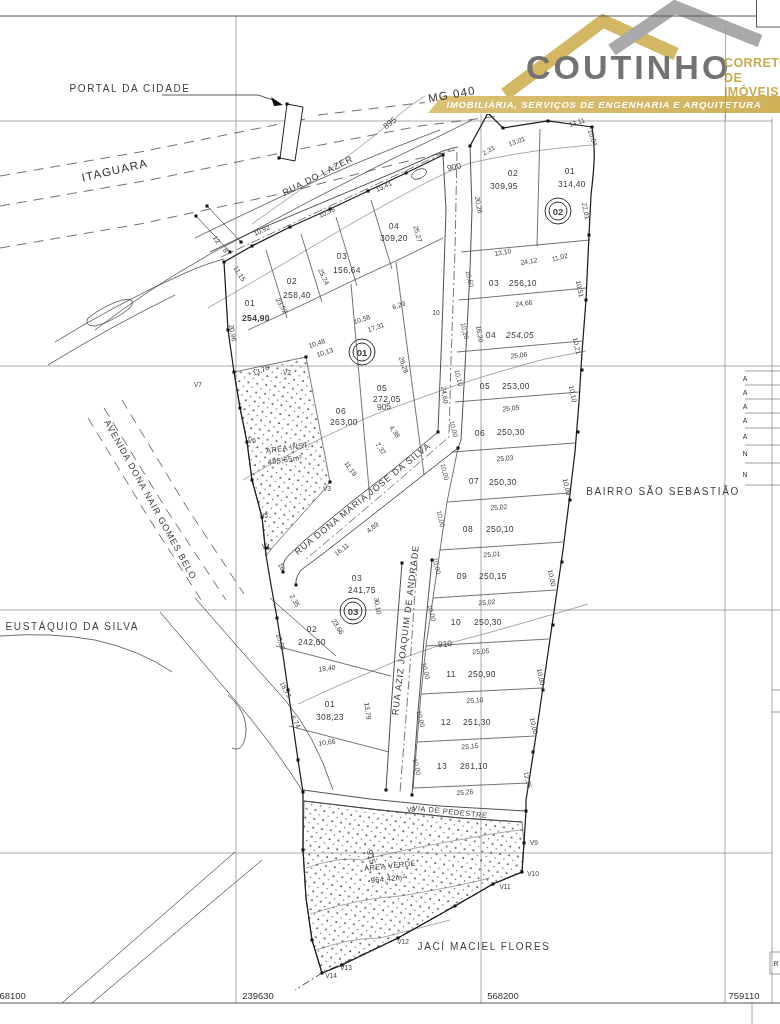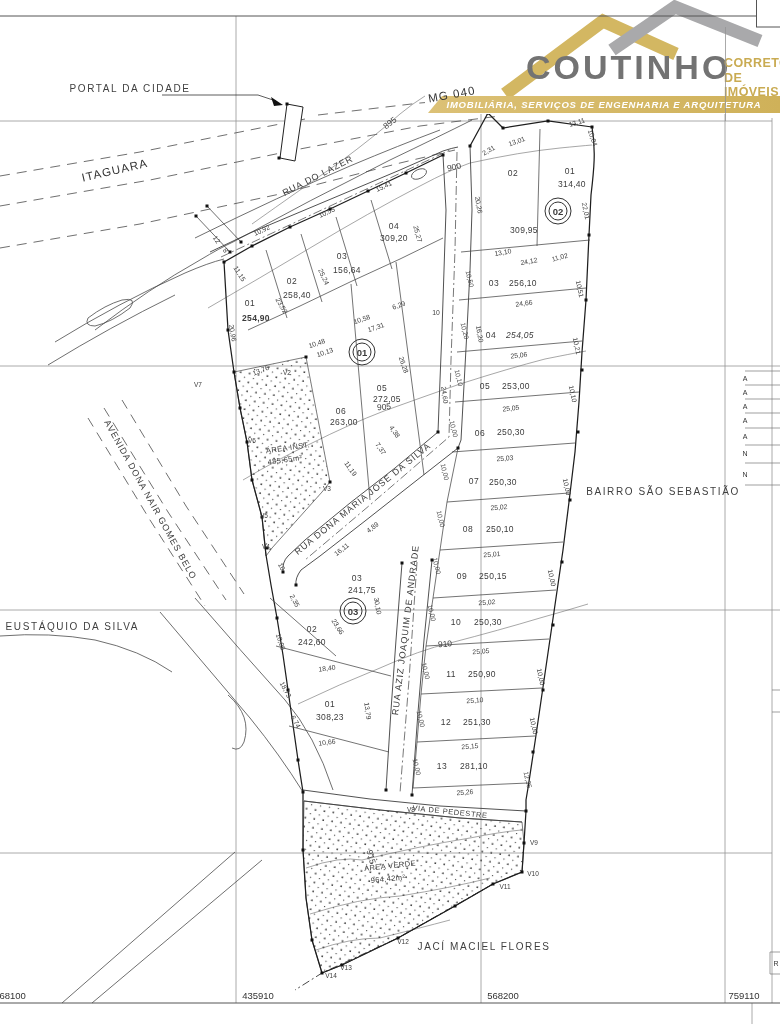--- a/index.html
+++ b/index.html
@@ -197,21 +197,21 @@
       <span class="lb k-lota" style="left: 297px; top: 295px; transform: translate(-50%, -50%) rotate(0deg);">258,40</span>
       <span class="lb k-lotn" style="left: 342px; top: 256px; transform: translate(-50%, -50%) rotate(0deg);">03</span>
       <span class="lb k-lota" style="left: 347px; top: 270px; transform: translate(-50%, -50%) rotate(0deg);">156,64</span>
       <span class="lb k-lotn" style="left: 394px; top: 226px; transform: translate(-50%, -50%) rotate(0deg);">04</span>
       <span class="lb k-lota" style="left: 394px; top: 238px; transform: translate(-50%, -50%) rotate(0deg);">309,20</span>
       <span class="lb k-lotn" style="left: 382px; top: 388px; transform: translate(-50%, -50%) rotate(0deg);">05</span>
       <span class="lb k-lota" style="left: 387px; top: 399px; transform: translate(-50%, -50%) rotate(0deg);">272,05</span>
       <span class="lb k-lotn" style="left: 341px; top: 411px; transform: translate(-50%, -50%) rotate(0deg);">06</span>
       <span class="lb k-lota" style="left: 344px; top: 422px; transform: translate(-50%, -50%) rotate(0deg); text-align: right;">263,00</span>
       <span class="lb k-lotn" style="left: 513px; top: 173px; transform: translate(-50%, -50%) rotate(0deg);">02</span>
-      <span class="lb k-lota" style="left: 524px; top: 186px; transform: translate(-50%, -50%) rotate(0deg); margin-top: 44px;">309,95</span>
+      <span class="lb k-lota" style="left: 504px; top: 186px; transform: translate(-50%, -50%) rotate(0deg);">309,95</span>
       <span class="lb k-lotn" style="left: 570px; top: 171px; transform: translate(-50%, -50%) rotate(0deg);">01</span>
       <span class="lb k-lota" style="left: 572px; top: 184px; transform: translate(-50%, -50%) rotate(0deg);">314,40</span>
       <span class="lb k-lotn" style="left: 494px; top: 283px; transform: translate(-50%, -50%) rotate(0deg);">03</span>
       <span class="lb k-lota" style="left: 523px; top: 283px; transform: translate(-50%, -50%) rotate(0deg);">256,10</span>
       <span class="lb k-lotn" style="left: 491px; top: 335px; transform: translate(-50%, -50%) rotate(0deg);">04</span>
       <span class="lb k-lota" style="left: 520px; top: 335px; transform: translate(-50%, -50%) rotate(0deg); font-style: italic;">254,05</span>
       <span class="lb k-lotn" style="left: 485px; top: 386px; transform: translate(-50%, -50%) rotate(0deg);">05</span>
       <span class="lb k-lota" style="left: 516px; top: 386px; transform: translate(-50%, -50%) rotate(0deg);">253,00</span>
       <span class="lb k-lotn" style="left: 480px; top: 433px; transform: translate(-50%, -50%) rotate(0deg);">06</span>
       <span class="lb k-lota" style="left: 511px; top: 432px; transform: translate(-50%, -50%) rotate(0deg);">250,30</span>
@@ -319,21 +319,21 @@
       <span class="lb k-vx" style="left: 252px; top: 441px; transform: translate(-50%, -50%) rotate(0deg);">V6</span>
       <span class="lb k-vx" style="left: 198px; top: 385px; transform: translate(-50%, -50%) rotate(0deg);">V7</span>
       <span class="lb k-vx" style="left: 411px; top: 810px; transform: translate(-50%, -50%) rotate(0deg);">V8</span>
       <span class="lb k-vx" style="left: 534px; top: 843px; transform: translate(-50%, -50%) rotate(0deg);">V9</span>
       <span class="lb k-vx" style="left: 533px; top: 874px; transform: translate(-50%, -50%) rotate(0deg);">V10</span>
       <span class="lb k-vx" style="left: 505px; top: 887px; transform: translate(-50%, -50%) rotate(0deg);">V11</span>
       <span class="lb k-vx" style="left: 403px; top: 942px; transform: translate(-50%, -50%) rotate(0deg);">V12</span>
       <span class="lb k-vx" style="left: 346px; top: 968px; transform: translate(-50%, -50%) rotate(0deg);">V13</span>
       <span class="lb k-vx" style="left: 331px; top: 976px; transform: translate(-50%, -50%) rotate(0deg);">V14</span>
       <span class="lb k-coord" style="left: 10px; top: 996px; transform: translate(-50%, -50%) rotate(0deg);">568100</span>
-      <span class="lb k-coord" style="left: 258px; top: 996px; transform: translate(-50%, -50%) rotate(0deg);">435910</span>
+      <span class="lb k-coord" style="left: 258px; top: 996px; transform: translate(-50%, -50%) rotate(0deg);">239630</span>
       <span class="lb k-coord" style="left: 503px; top: 996px; transform: translate(-50%, -50%) rotate(0deg);">568200</span>
       <span class="lb k-coord" style="left: 744px; top: 996px; transform: translate(-50%, -50%) rotate(0deg);">759110</span>
       <span class="lb k-tbl" style="left: 745px; top: 378px; transform: translate(-50%, -50%) rotate(0deg);">A</span>
       <span class="lb k-tbl" style="left: 745px; top: 392px; transform: translate(-50%, -50%) rotate(0deg);">A</span>
       <span class="lb k-tbl" style="left: 745px; top: 406px; transform: translate(-50%, -50%) rotate(0deg);">A</span>
       <span class="lb k-tbl" style="left: 745px; top: 420px; transform: translate(-50%, -50%) rotate(0deg);">A</span>
       <span class="lb k-tbl" style="left: 745px; top: 436px; transform: translate(-50%, -50%) rotate(0deg);">A</span>
       <span class="lb k-tbl" style="left: 745px; top: 453px; transform: translate(-50%, -50%) rotate(0deg);">N</span>
       <span class="lb k-tbl" style="left: 745px; top: 474px; transform: translate(-50%, -50%) rotate(0deg);">N</span>
       <span class="lb k-tbl" style="left: 776px; top: 963px; transform: translate(-50%, -50%) rotate(0deg);">R</span>

